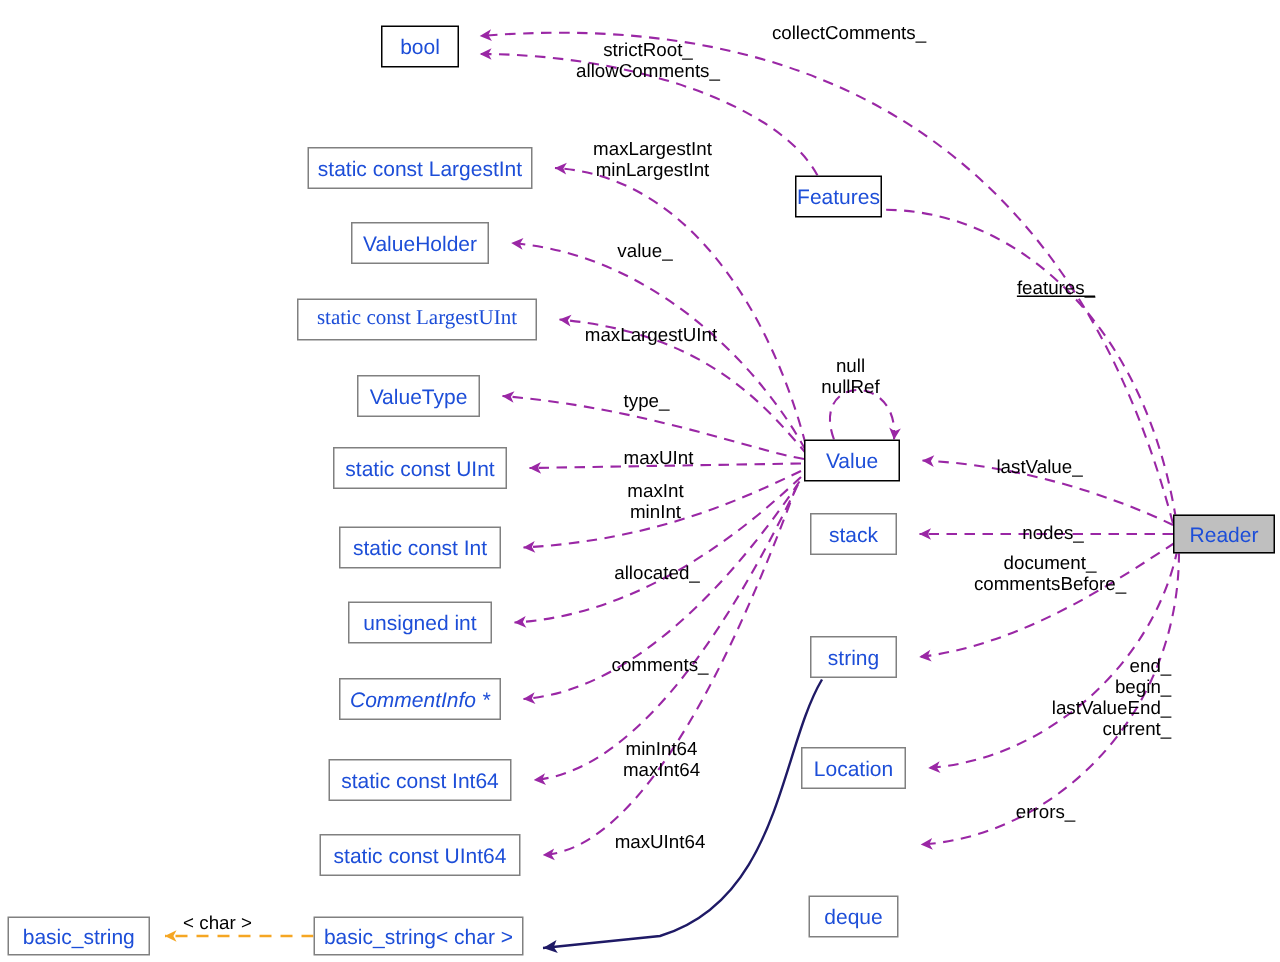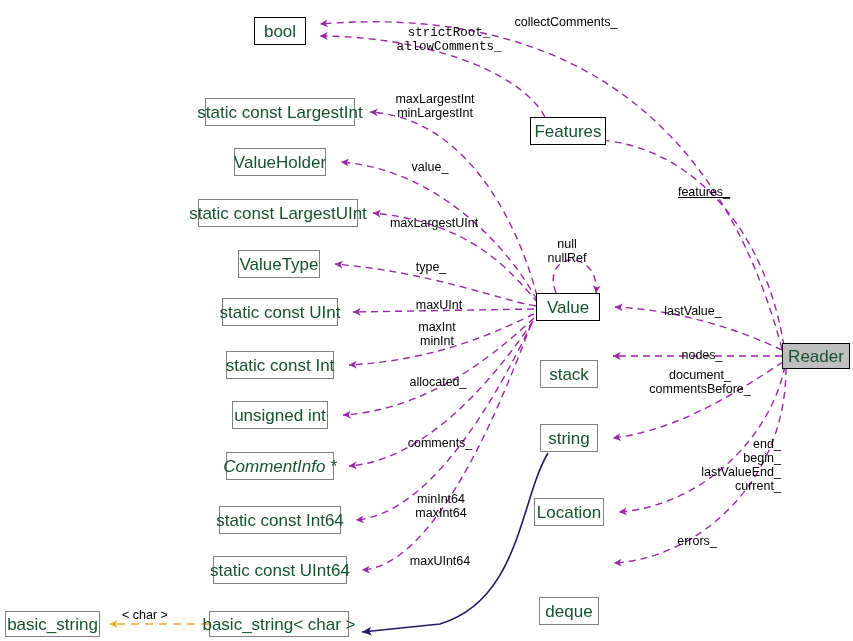--- a/index.html
+++ b/index.html
@@ -6,22 +6,22 @@
   body{width:853px;height:641px;overflow:hidden;font-family:"Liberation Sans",sans-serif;}
   #diagram{position:relative;width:853px;height:641px;}
   svg#edges{position:absolute;left:0;top:0;width:853px;height:641px;}
   .node{
     position:absolute;
     box-sizing:border-box;
     background:#ffffff;
     border:1px solid #808080;
     display:flex;align-items:center;justify-content:center;
     font-family:"Liberation Sans",sans-serif;
-    font-size:17px;
-    color:#14532d;
+    font-size:14px;
+    color:#1d4ed8;
     white-space:nowrap;
     line-height:1;
   }
   .node.strong{border:1px solid #000000;}
   .node.focus{background:#bfbfbf;border:1px solid #000000;}
   .edge-label{
     position:absolute;
     font-family:"Liberation Sans",sans-serif;
     font-size:12.5px;
     color:#000000;
@@ -105,21 +105,21 @@
   <div id="nodes-layer">
       <div class="node strong" style="left: 254px; top: 17px; width: 52px; height: 28px;">
         <span>bool</span>
       </div>
       <div class="node" style="left: 205px; top: 98px; width: 150px; height: 28px;">
         <span>static const LargestInt</span>
       </div>
       <div class="node" style="left: 234px; top: 148px; width: 92px; height: 28px;">
         <span>ValueHolder</span>
       </div>
-      <div class="node" style="left: 198px; top: 199px; width: 160px; height: 28px;">
+      <div class="node" style="left: 198px; top: 199px; width: 160px; height: 28px; font-family: Liberation Serif, serif;">
         <span>static const LargestUInt</span>
       </div>
       <div class="node" style="left: 238px; top: 250px; width: 82px; height: 28px;">
         <span>ValueType</span>
       </div>
       <div class="node" style="left: 222px; top: 298px; width: 116px; height: 28px;">
         <span>static const UInt</span>
       </div>
       <div class="node" style="left: 226px; top: 351px; width: 108px; height: 28px;">
         <span>static const Int</span>
@@ -129,27 +129,27 @@
       </div>
       <div class="node" style="left: 226px; top: 452px; width: 108px; height: 28px; font-style: italic;">
         <span>CommentInfo *</span>
       </div>
       <div class="node" style="left: 219px; top: 506px; width: 122px; height: 28px;">
         <span>static const Int64</span>
       </div>
       <div class="node" style="left: 213px; top: 556px; width: 134px; height: 28px;">
         <span>static const UInt64</span>
       </div>
-      <div class="node strong" style="left: 530px; top: 117px; width: 76px; height: 28px;">
+      <div class="node strong" style="left: 530px; top: 117px; width: 58px; height: 28px;">
         <span>Features</span>
       </div>
       <div class="node strong" style="left: 536px; top: 293px; width: 64px; height: 28px;">
         <span>Value</span>
       </div>
-      <div class="node" style="left: 540px; top: 360px; width: 58px; height: 28px;">
+      <div class="node" style="left: 540px; top: 342px; width: 58px; height: 28px;">
         <span>stack</span>
       </div>
       <div class="node" style="left: 540px; top: 424px; width: 58px; height: 28px;">
         <span>string</span>
       </div>
       <div class="node" style="left: 534px; top: 498px; width: 70px; height: 28px;">
         <span>Location</span>
       </div>
       <div class="node" style="left: 539px; top: 549px; width: 60px; height: 28px; margin-top: 48px;">
         <span>deque</span>
@@ -160,21 +160,21 @@
       <div class="node" style="left: 5px; top: 611px; width: 95px; height: 26px;">
         <span>basic_string</span>
       </div>
       <div class="node" style="left: 209px; top: 611px; width: 140px; height: 26px;">
         <span>basic_string&lt; char &gt;</span>
       </div>
     </div>
 
   <div id="labels-layer">
       <div class="edge-label center" style="left: 566px; top: 15px;">collectComments_</div>
-      <div class="edge-label center" style="left: 449px; top: 26px; font-family: Liberation Mono, monospace;">strictRoot_
+      <div class="edge-label center" style="left: 432px; top: 26px;">strictRoot_
 allowComments_</div>
       <div class="edge-label center" style="left: 435px; top: 92px;">maxLargestInt
 minLargestInt</div>
       <div class="edge-label center" style="left: 430px; top: 160px;">value_</div>
       <div class="edge-label center" style="left: 434px; top: 216px;">maxLargestUInt</div>
       <div class="edge-label center" style="left: 704px; top: 185px; text-decoration: underline;">features_</div>
       <div class="edge-label center" style="left: 431px; top: 260px;">type_</div>
       <div class="edge-label center" style="left: 567px; top: 237px;">null
 nullRef</div>
       <div class="edge-label center" style="left: 439px; top: 298px;">maxUInt</div>

